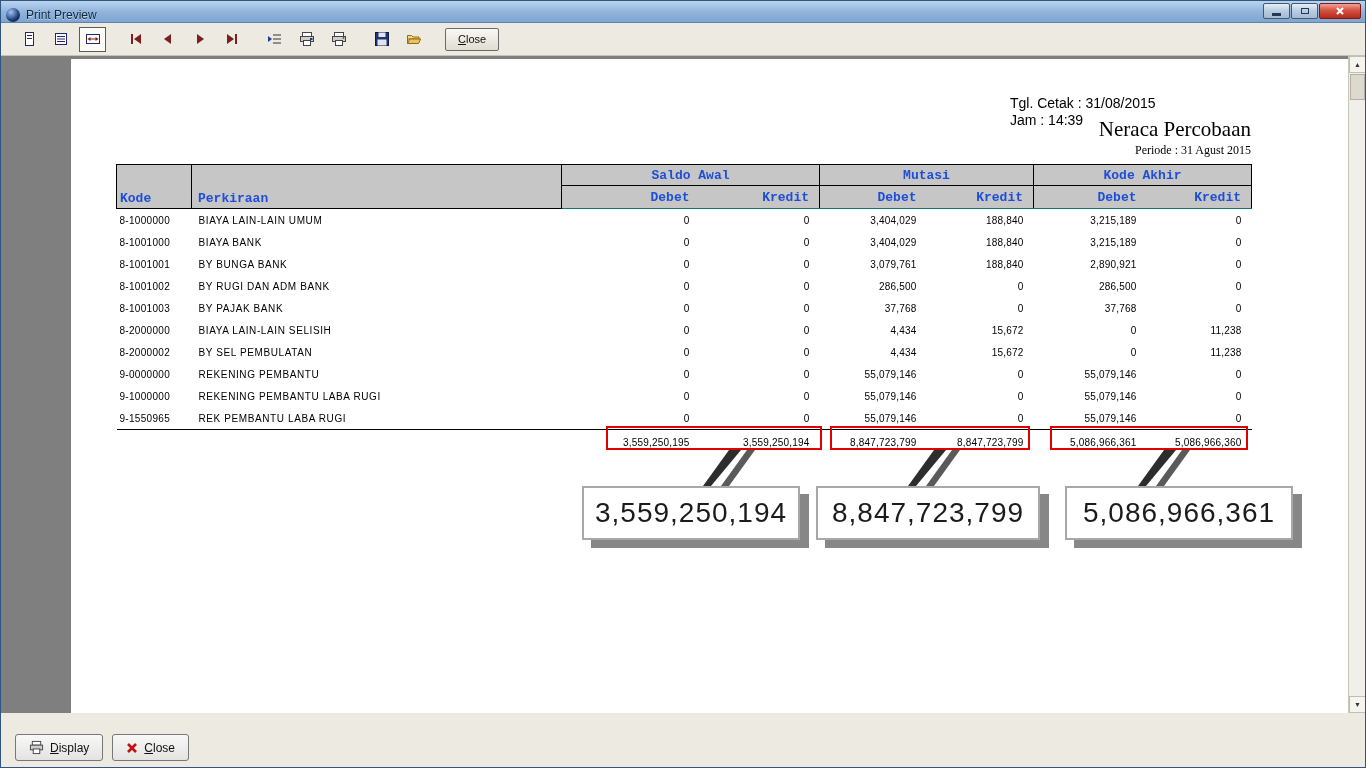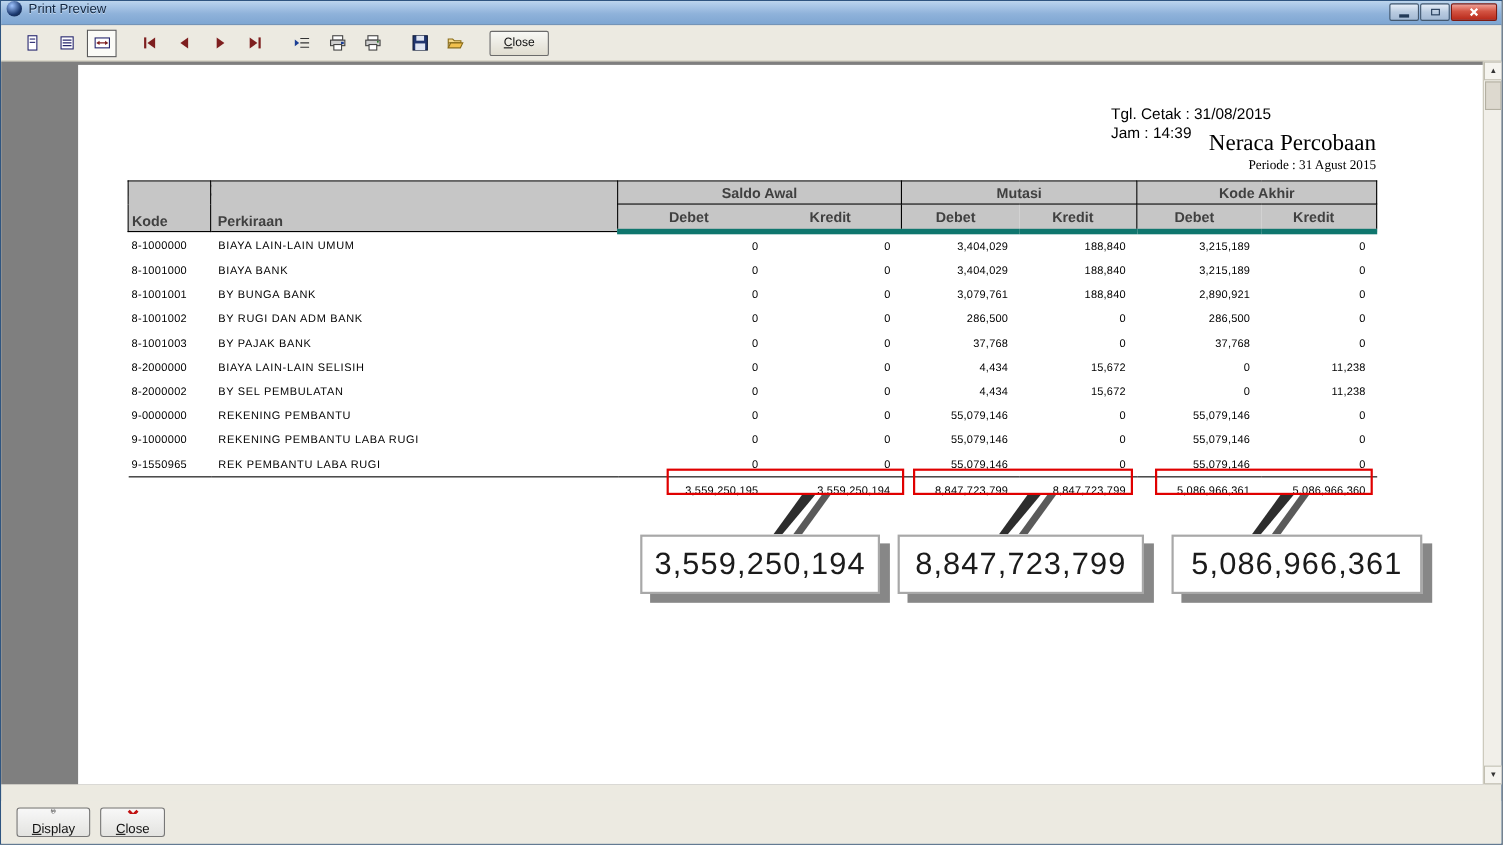--- a/index.html
+++ b/index.html
@@ -2,21 +2,21 @@
 <html><head>
 <meta charset="utf-8">
 <style>
   html,body{margin:0;padding:0;background:#555;}
   .window{position:relative;width:1366px;height:768px;font-family:"Liberation Sans",sans-serif;
           background:#eceae1;border:1px solid #2f5580;box-sizing:border-box;overflow:hidden;}
 
   
   .titlebar{position:absolute;top:0;left:0;right:0;height:22px;
             background:linear-gradient(#bad4ee,#8fb2da 55%,#7ea6d2);
-            border-bottom:1px solid #5d83ad;display:flex;align-items:flex-start;padding-left:5px;box-sizing:border-box;}
+            border-bottom:1px solid #5d83ad;display:flex;align-items:flex-end;padding-left:5px;box-sizing:border-box;}
   .app-icon{width:14px;height:14px;border-radius:50%;
             background:radial-gradient(circle at 35% 30%,#9fc4ff,#1c3a70 60%,#0a1830);flex:0 0 auto;}
   .titlebar-title{font-size:12px;color:#10253f;margin-left:6px;text-shadow:0 1px 0 rgba(255,255,255,.5);}
   .win-controls{position:absolute;top:2px;right:4px;display:flex;gap:1px;}
   .win-btn{height:16px;border:1px solid #44586e;border-radius:2px;box-sizing:border-box;
            background:linear-gradient(#e6eef8,#b9cbe0 50%,#a4bad4);
            display:flex;align-items:center;justify-content:center;padding:0;}
   .win-btn.min,.win-btn.max{width:27px;}
   .win-btn.close{width:42px;background:linear-gradient(#f0a197,#d35443 45%,#b8291a);border-color:#7e1a10;}
   .glyph-min{width:9px;height:3px;background:#223a57;margin-top:7px;}
@@ -50,25 +50,25 @@
   .title-block{position:absolute;left:45px;top:58px;width:1135px;text-align:right;
                font-family:"Liberation Serif",serif;color:#000;}
   .report-title{font-size:21px;}
   .report-period{font-size:12px;margin-top:1px;}
   .datetime{position:absolute;left:939px;top:36px;width:200px;text-align:left;font-size:14px;
             line-height:17px;color:#000;}
 
   
   .table-wrap{position:absolute;left:45px;top:105px;width:1135px;height:392px;}
   table.report{border-collapse:collapse;table-layout:fixed;width:1135px;}
-  thead th{background:#c6c6c6;font-family:Liberation Sans, sans-serif;font-size:13px;font-weight:bold;color:#404040;}
+  thead th{background:#c6c6c6;font-family:Liberation Mono, monospace;font-size:13px;font-weight:bold;color:#1d4ed8;}
   .th-code{border:1px solid #000;text-align:left;vertical-align:bottom;padding:0 0 2px 3px;}
   .th-name{border:1px solid #000;text-align:left;vertical-align:bottom;padding:0 0 2px 6px;}
   .th-grp{border:1px solid #000;height:18px;}
-  .th-sub{border-bottom:5px solid #0f766e;height:20px;padding-right:10px;}
+  .th-sub{border-bottom:1px solid #0f766e;height:20px;text-align:right;padding-right:10px;}
   .th-sub.end{border-right:1px solid #000;}
   tbody td{font-size:10px;height:22px;padding:0;color:#000;}
   .c-kode{padding-left:3px;letter-spacing:.3px;}
   .c-name{padding-left:7px;letter-spacing:.6px;}
   .num{text-align:right;padding-right:10px;letter-spacing:.2px;}
   tfoot td{border-top:1px solid #000;height:23px;font-size:10px;color:#000;margin-top:48px;}
 
   
   .hl{position:absolute;border:2px solid #e00000;height:24px;box-sizing:border-box;pointer-events:none;}
   #hl1{left:490px;top:262px;width:216px;}
@@ -83,21 +83,21 @@
   #co2{left:700px;width:224px;}
   #co3{left:949px;width:228px;}
 
   
   .statusbar{position:absolute;left:0;right:0;top:712px;height:17px;background:#eceae1;
              border-top:1px solid #989589;box-shadow:inset 0 1px 0 #fff;font-size:11px;color:#000;
              display:flex;align-items:center;padding-left:42px;box-sizing:border-box;}
   .bottombar{position:absolute;left:0;right:0;bottom:0;height:39px;background:#eceae1;
              display:flex;align-items:center;gap:9px;padding-left:14px;box-sizing:border-box;}
   .btn{height:27px;display:flex;align-items:center;gap:6px;padding:0 13px;font-size:12px;color:#111;
-       border:1px solid #777;border-radius:3px;background:linear-gradient(#f8f8f8,#e3e3e0);flex-direction:column;}
+       border:1px solid #777;border-radius:3px;background:linear-gradient(#f8f8f8,#e3e3e0);}
 </style>
 </head>
 <body>
 
 <div class="window">
 
   <div class="titlebar">
     <span class="app-icon"></span>
     <span class="titlebar-title">Print Preview</span>
     <div class="win-controls">

